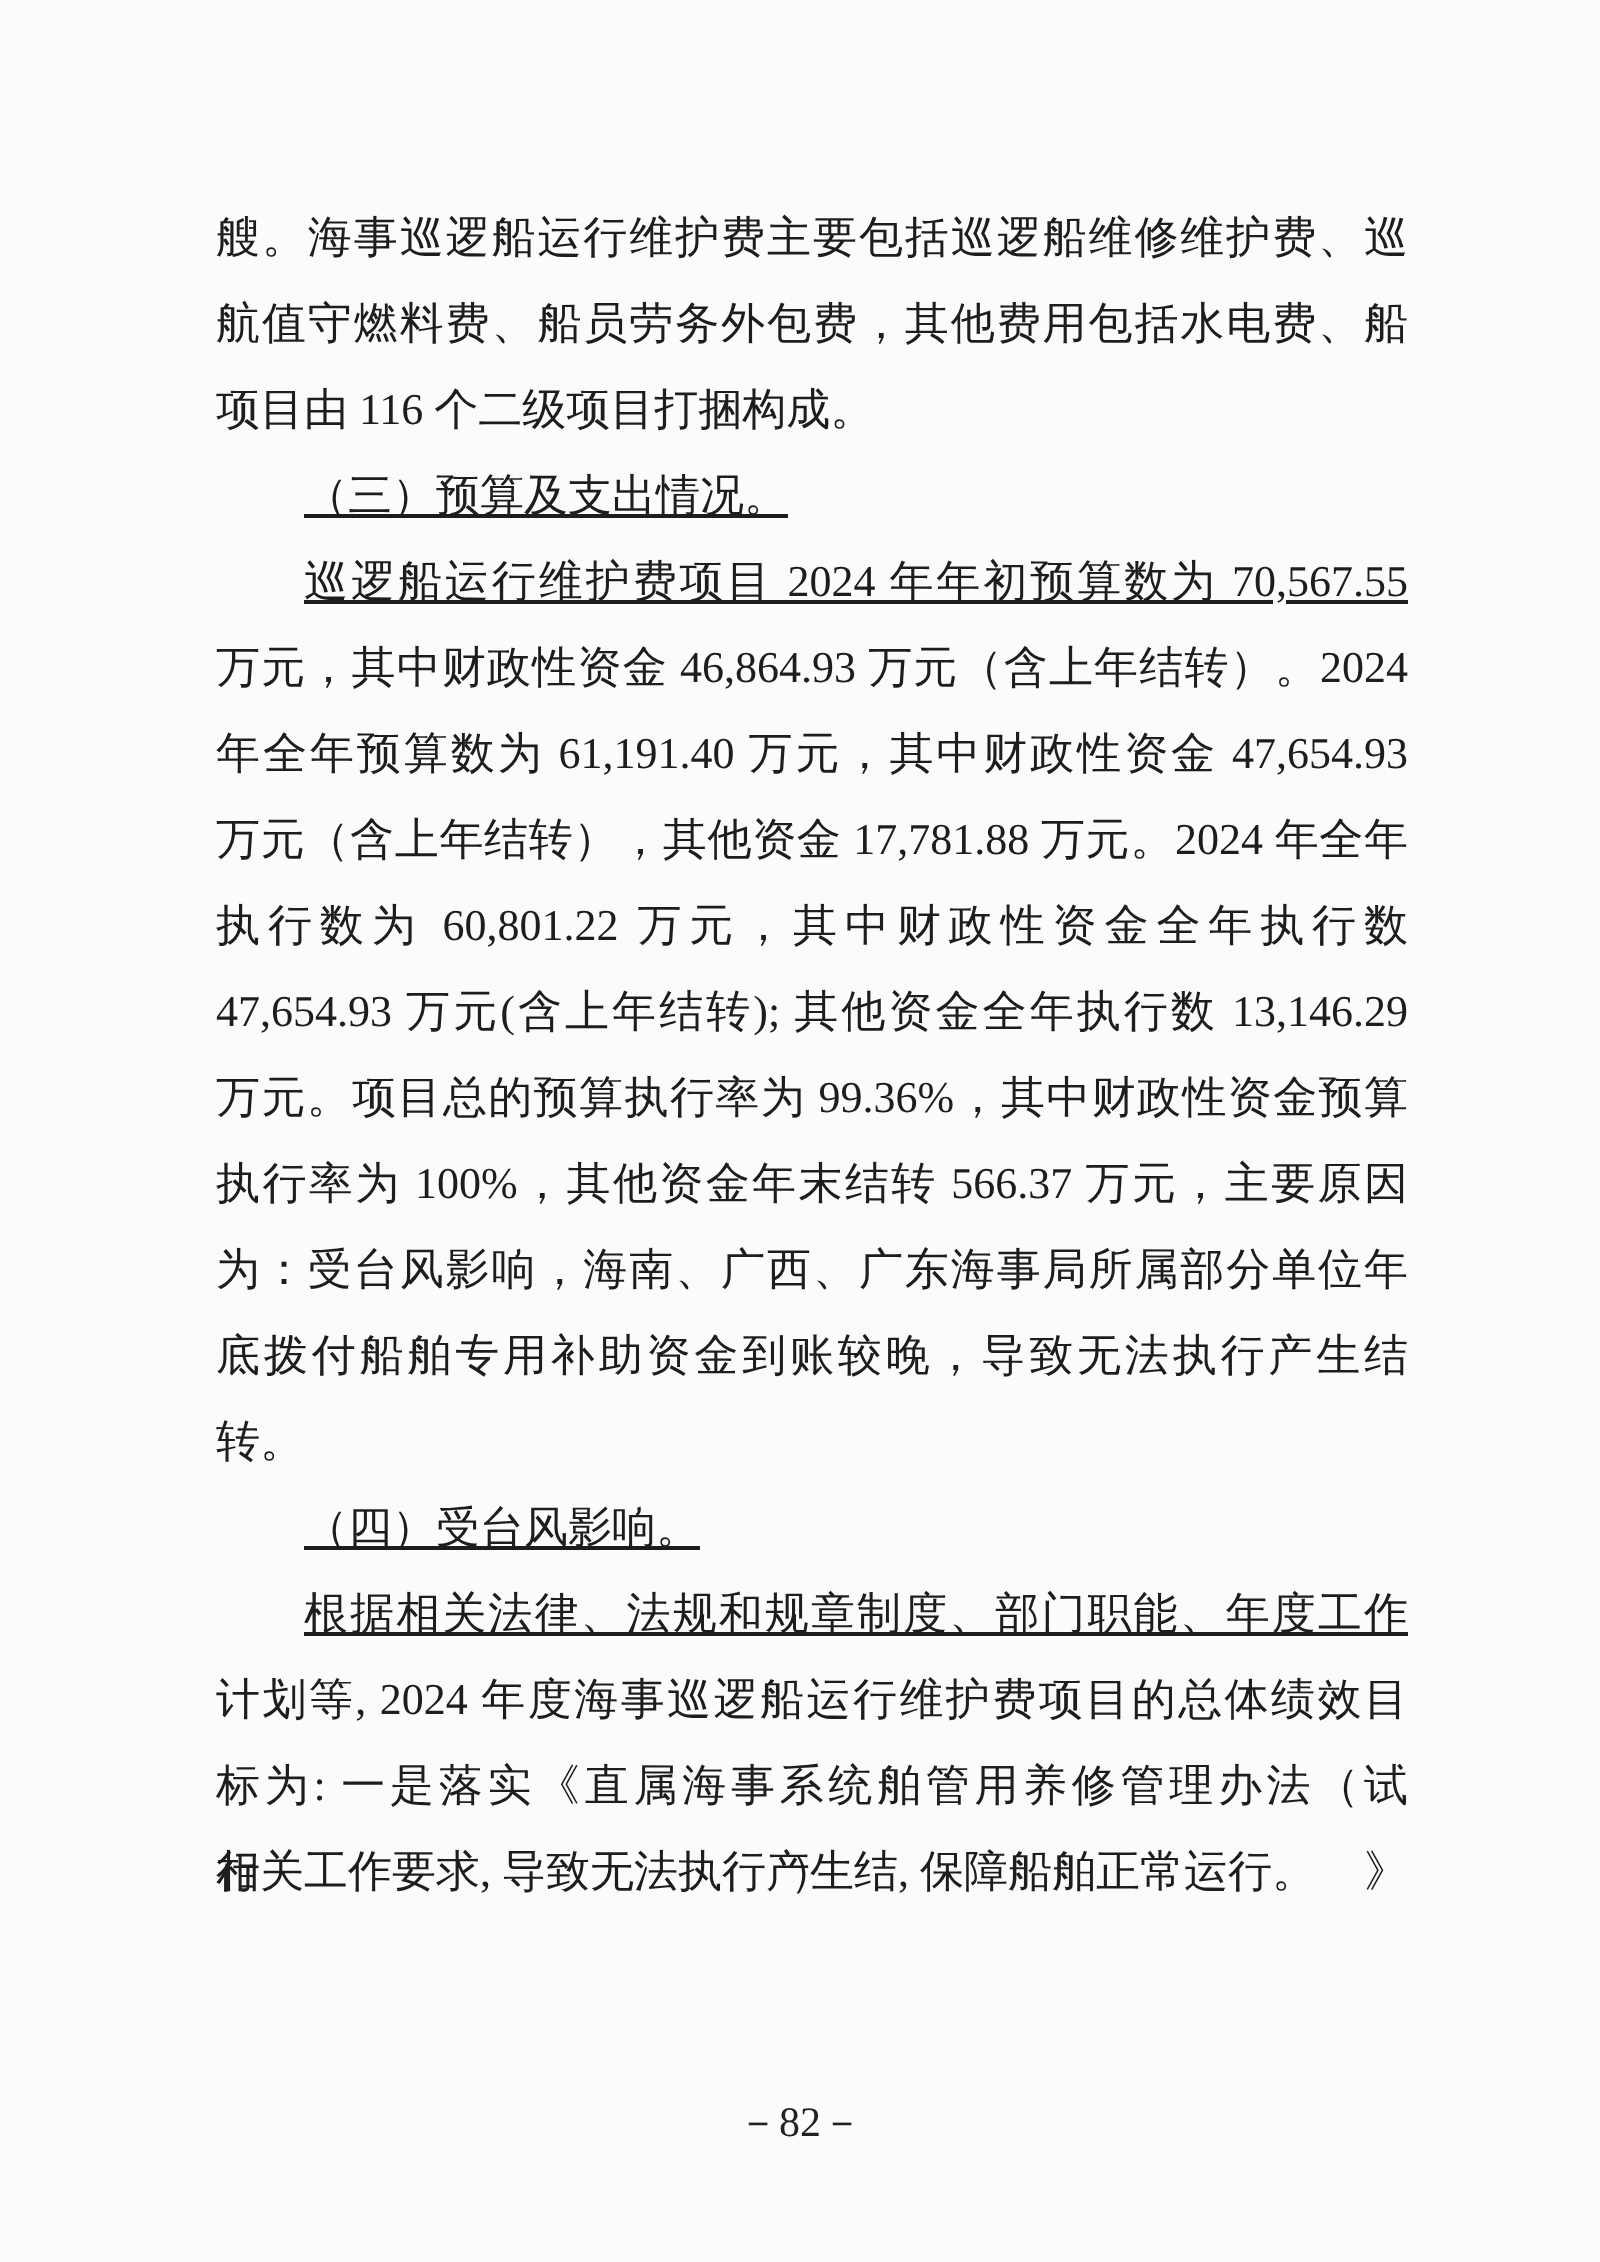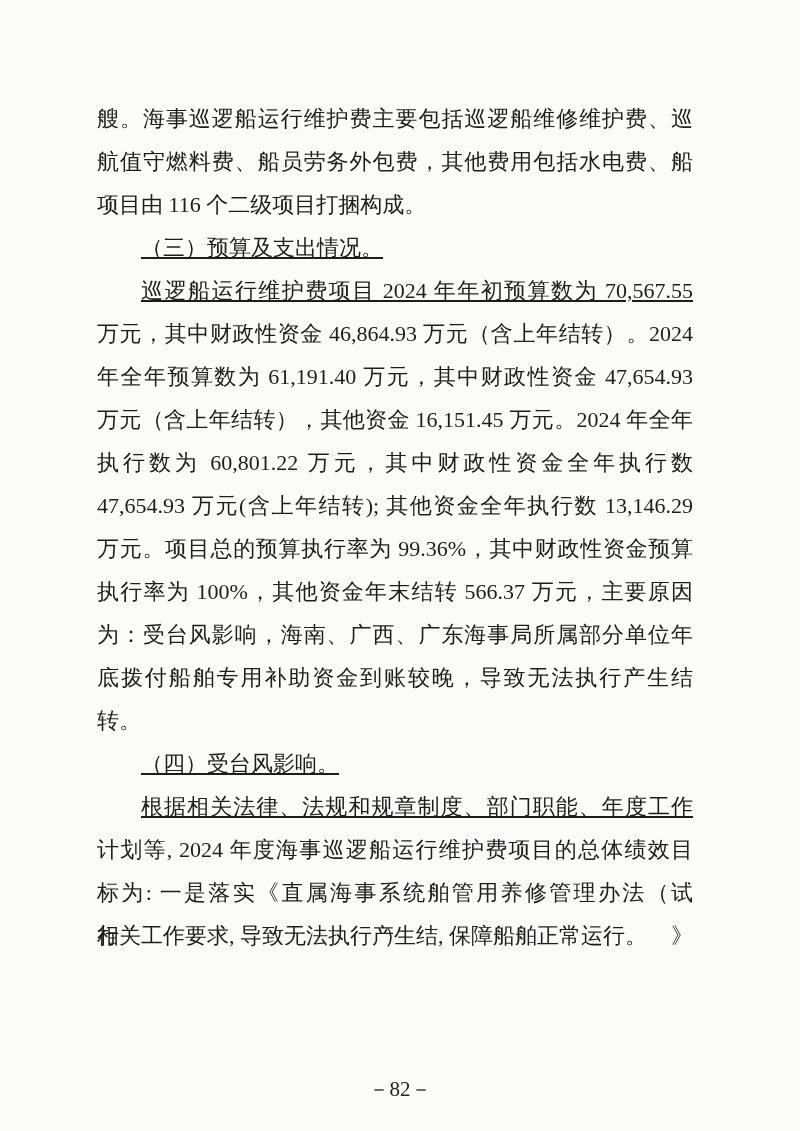--- a/index.html
+++ b/index.html
@@ -7,54 +7,54 @@
     width: 800px; height: 1131px;
     background: #fbfbf9;
     font-family: "Liberation Serif", "DejaVu Serif", serif;
     color: #1d1d1d;
     position: relative;
     overflow: hidden;
   }
   .page { position: absolute; inset: 0; }
   .textblock {
     position: absolute;
-    left: 97px; top: 97px; width: 596px;
+    left: 108px; top: 97px; width: 596px;
   }
   .ln {
     font-size: 22px;
     line-height: 43px;
     height: 43px;
     text-rendering: optimizeLegibility;
   }
   
   .j { text-align: justify; text-align-last: justify; }
   
   .ind { text-indent: 2em; text-decoration: underline; }
   .footer {
     position: absolute;
-    top: 1076px; left: 0; width: 100%;
+    top: 1048px; left: 0; width: 100%;
     text-align: center;
     font-size: 21px;
     line-height: 26px;
     color: #222;
   }
 </style>
 </head>
 <body>
 
 <div class="page">
   <div class="textblock">
     <div class="ln j">艘。海事巡逻船运行维护费主要包括巡逻船维修维护费、巡</div>
     <div class="ln j">航值守燃料费、船员劳务外包费，其他费用包括水电费、船</div>
     <div class="ln">项目由 116 个二级项目打捆构成。</div>
     <div class="ln ind">（三）预算及支出情况。</div>
     <div class="ln ind j">巡逻船运行维护费项目 2024 年年初预算数为 70,567.55</div>
     <div class="ln j">万元，其中财政性资金 46,864.93 万元（含上年结转）。2024</div>
     <div class="ln j">年全年预算数为 61,191.40 万元，其中财政性资金 47,654.93</div>
-    <div class="ln j">万元（含上年结转），其他资金 16,151.45 万元。2024 年全年</div>
+    <div class="ln j">万元（含上年结转），其他资金 17,781.88 万元。2024 年全年</div>
     <div class="ln j">执行数为 60,801.22 万元，其中财政性资金全年执行数</div>
     <div class="ln j">47,654.93 万元(含上年结转); 其他资金全年执行数 13,146.29</div>
     <div class="ln j">万元。项目总的预算执行率为 99.36%，其中财政性资金预算</div>
     <div class="ln j">执行率为 100%，其他资金年末结转 566.37 万元，主要原因</div>
     <div class="ln j">为：受台风影响，海南、广西、广东海事局所属部分单位年</div>
     <div class="ln j">底拨付船舶专用补助资金到账较晚，导致无法执行产生结</div>
     <div class="ln">转。</div>
     <div class="ln ind">（四）受台风影响。</div>
     <div class="ln ind j">根据相关法律、法规和规章制度、部门职能、年度工作</div>
     <div class="ln j">计划等, 2024 年度海事巡逻船运行维护费项目的总体绩效目</div>

